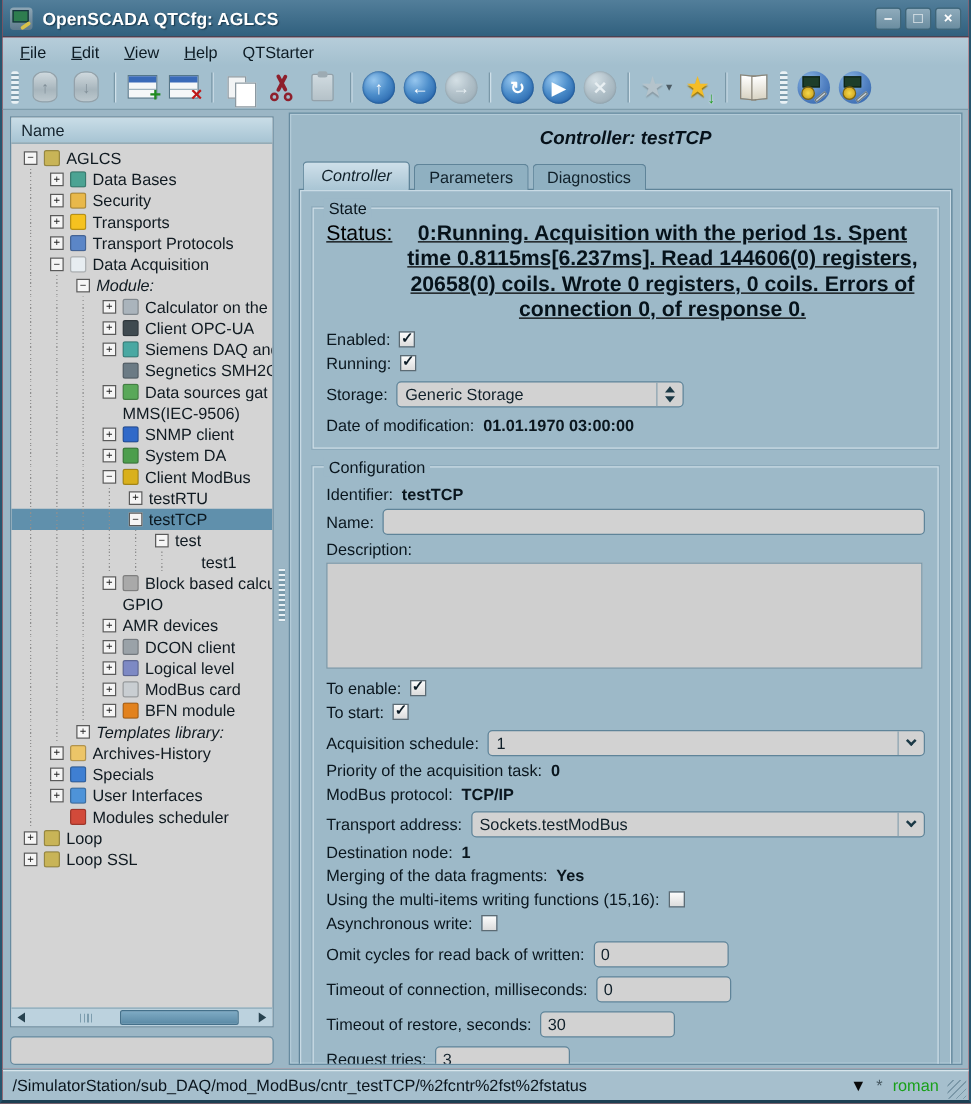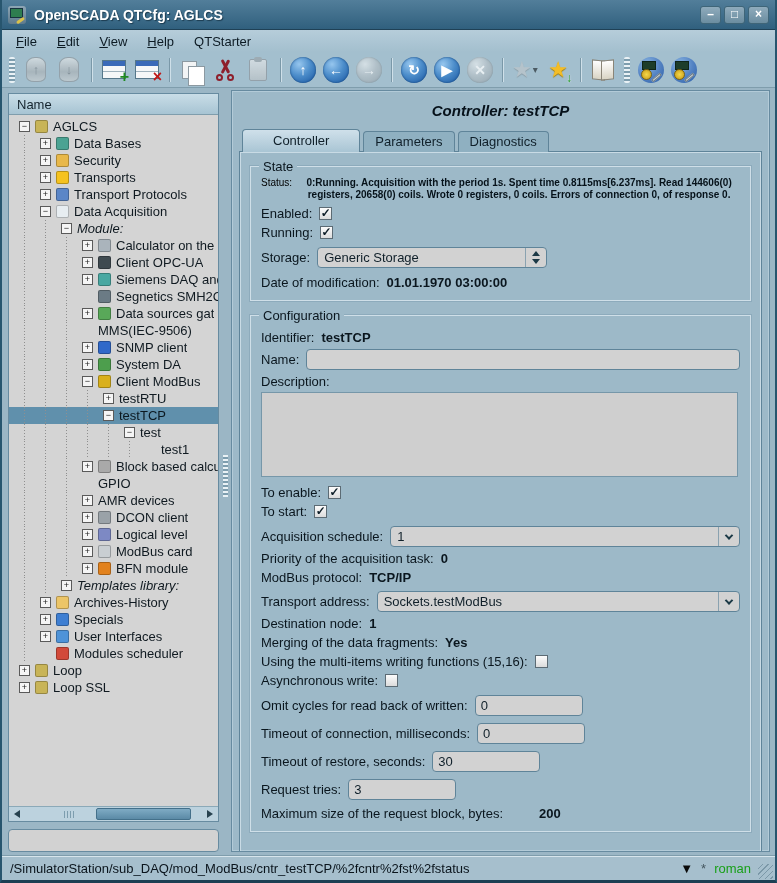--- a/index.html
+++ b/index.html
@@ -124,32 +124,32 @@
   .splitter-grip { position:absolute; top:367px; left:2px; width:5px; height:42px;
                    background:repeating-linear-gradient(to bottom,#e9f1f5 0 2px,#7d9dae 2px 4px); }
 
   
   .right-panel { position:absolute; left:229px; right:5px; top:2px; bottom:3px; border:1px solid #678ba0;
                  background:#9db9c8; box-shadow:inset 0 0 0 1px #b3cbd8; overflow:hidden; }
   .panel-title { text-align:center; font-weight:bold; font-style:italic; font-size:15px; color:#06111a; margin-top:11px; }
   .tabbar { display:flex; align-items:flex-end; margin:9px 0 0 10px; position:relative; z-index:2; }
   .tab { border:1px solid #5f8499; border-bottom:none; border-radius:4px 4px 0 0; padding:2px 11px 3px;
          font-size:13px; color:#10202a; background:#8fb0c1; margin-right:3px; position:relative; top:1px; }
-  .tab.active { background:linear-gradient(#cfe0ea,#a9c5d4); padding:3px 30px 4px; }
+  .tab.active { background:linear-gradient(#cfe0ea,#a9c5d4); padding:3px 14px 4px;font-style:italic; }
   .tab-frame { position:relative; z-index:1; margin:0 7px 7px 7px; height:711px; border:1px solid #5f8499;
                box-shadow:inset 1px 1px 0 #c9dbe5, inset -1px -1px 0 #c9dbe5; padding:4px 6px; }
 
   .group { position:relative; border:1px solid #cfdfe8; outline:1px solid rgba(95,132,153,.25);
            margin:10px 4px 6px; padding:10px 10px 6px; }
   .group-label { position:absolute; top:-8px; left:8px; background:#9db9c8; padding:0 4px; font-size:13px; color:#0a161e; }
 
   .row { display:flex; align-items:center; gap:7px; margin:4px 0; font-size:13px; color:#0a161e; }
   .lbl { flex:none; }
   .bold { font-weight:bold; }
-  .status-row { display:flex; gap:6px; margin:0 0 5px; font-size:10px; }
+  .status-row { display:flex; gap:6px; margin:0 0 5px; font-size:17px;text-decoration:underline; }
   .status-text { flex:1; font-weight:bold; text-align:center; line-height:1.2; color:#06121a; }
 
   .checkbox { width:13px; height:13px; flex:none; border:1px solid #5c6b74; background:linear-gradient(#fcfcfc,#dcdcdc);
               display:inline-flex; align-items:center; justify-content:center; }
   .checkbox.checked::after { content:"✓"; font-size:12px; font-weight:bold; color:#0c1c26; margin-top:-2px; }
 
   .text-input { background:#d2d2d2; border:1px solid #5f8499; border-radius:4px; height:21px; padding:0 5px;
                 font-size:13px; color:#10202a; outline:none; font-family:"Liberation Sans",sans-serif; }
   .desc-area { display:block; width:calc(100% - 2px); height:85px; background:#cfcfcf; border:1px solid #7697a9;
                resize:none; outline:none; margin-top:3px; }

